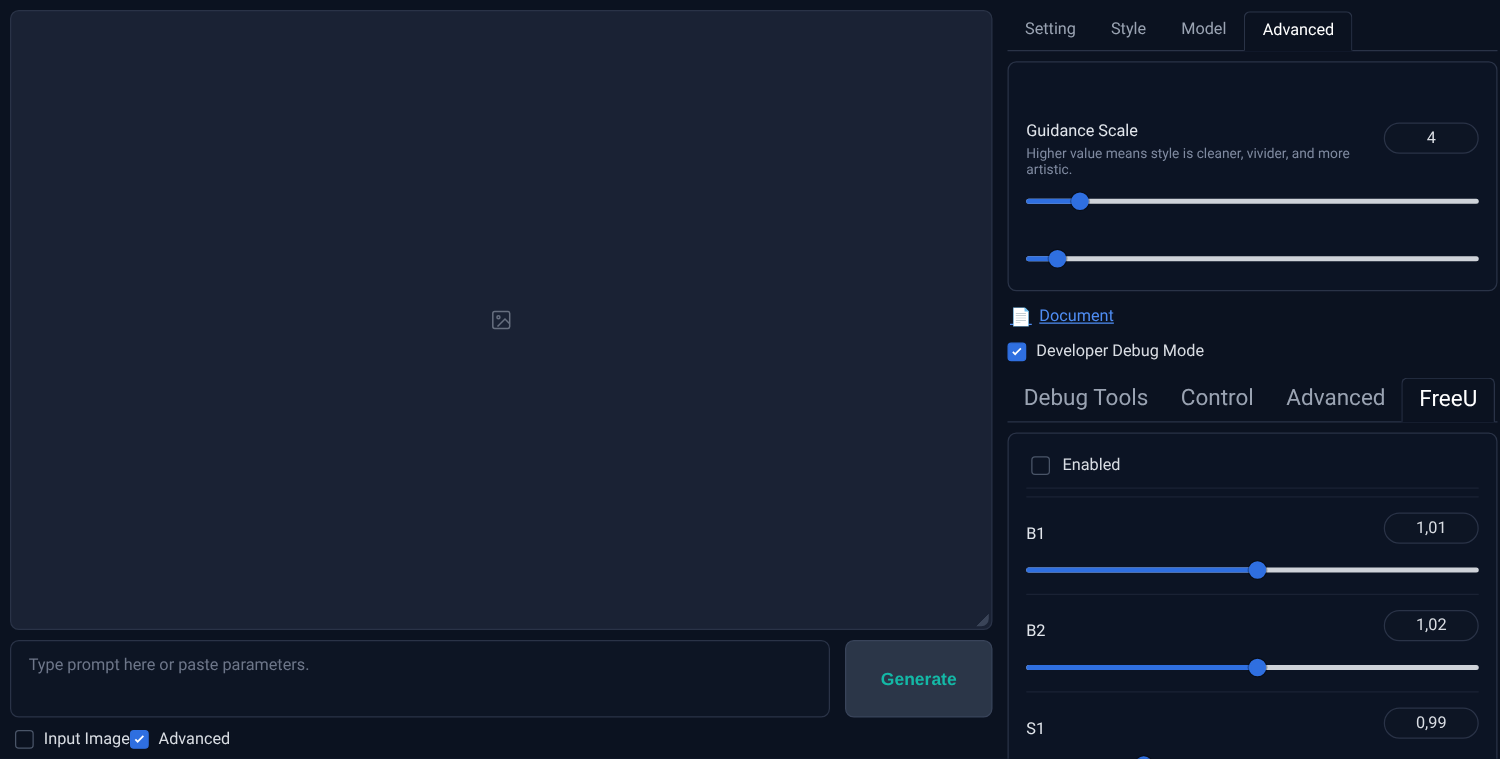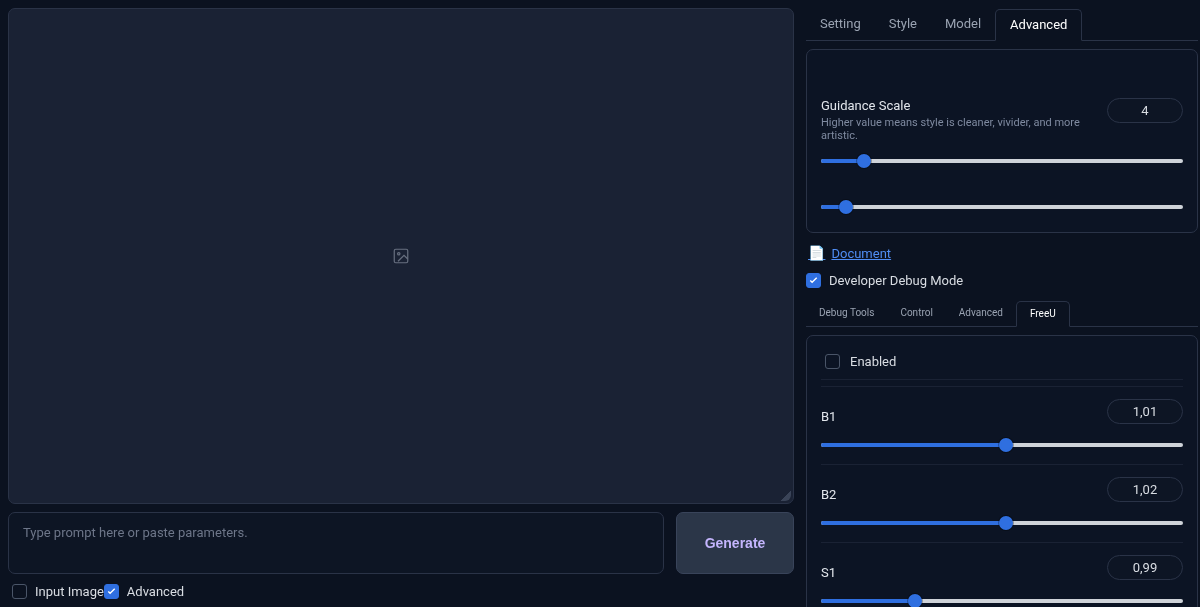--- a/index.html
+++ b/index.html
@@ -23,21 +23,21 @@
     .img-icon { width:18px; height:18px; opacity:.6; }
     .img-icon svg { stroke:#9aa3b2; }
     .prompt-row { display:flex; gap:12px; margin-top:8px;justify-content:flex-end; }
     .prompt-input {
       flex:1; height:62px; background:#0d1524; border:1px solid #2a3347; border-radius:7px;
       color:#d9dde3; padding:12px 14px; font-family:inherit; font-size:13px; resize:none;
     }
     .prompt-input::placeholder { color:#6d7689; }
     .generate-btn {
       width:118px; background:#2b3648; border:1px solid #39445a; border-radius:7px;
-      color:#c4b5fd; font-weight:600; font-size:14px; cursor:pointer;
+      color:#14b8a6; font-weight:600; font-size:14px; cursor:pointer;
       display:flex; align-items:center; justify-content:center;
     }
     .bottom-checks { display:flex; padding:10px 4px 0 4px; align-items:center; }
     .check { display:flex; align-items:center; gap:8px; cursor:pointer; }
     .cbox { width:15px; height:15px; border:1px solid #4a5568; border-radius:3px;
             display:flex; align-items:center; justify-content:center; background:transparent; }
     .cbox.on { background:#2f6fe0; border-color:#2f6fe0; }
     .cbox.on svg { display:block; }
     .cbox svg { display:none; width:11px; height:11px; }
     .ck-label { color:#d9dde3; font-size:13px; }
@@ -66,21 +66,21 @@
                   transform:translateY(-50%); background:#2f6fe0; border-radius:2px; }
     .thumb { position:absolute; top:50%; width:14px; height:14px; background:#2f6fe0;
              border-radius:50%; transform:translate(-50%,-50%); border:2px solid #2f6fe0;
              box-shadow:0 0 0 1px rgba(0,0,0,.3); }
 
     .doc-link { display:inline-flex; align-items:center; gap:6px; color:#4f8df3;
                 text-decoration:underline; padding:12px 2px 10px 2px; font-size:13px; }
     .doc-emoji { filter:none; font-size:14px; text-decoration:none; }
     .debug-check-row { padding:2px 0 12px 0; }
     .sub-tabs { display:flex; border-bottom:1px solid #2a3347; }
-    .sub-tabs .tab { padding:6px 13px 7px; font-size:10px; }
+    .sub-tabs .tab { padding:6px 13px 7px; font-size:18px; }
     .panel.sub { background:#0c1424; }
     .freeu-row { display:flex; align-items:flex-end; justify-content:space-between;
                  padding:8px 0 2px 0; }
     .freeu-row .param-title { margin:0; }
     .freeu-block { padding:4px 0 6px 0; border-top:1px solid #1a2234; margin-top:6px; }
     .freeu-block:first-of-type { border-top:none; margin-top:0; }
     .enabled-row { display:flex; align-items:center; gap:10px; padding:4px 0 10px 4px;
                    border-bottom:1px solid #1a2234; }
     .scroll-area { overflow:visible; }
   </style>

